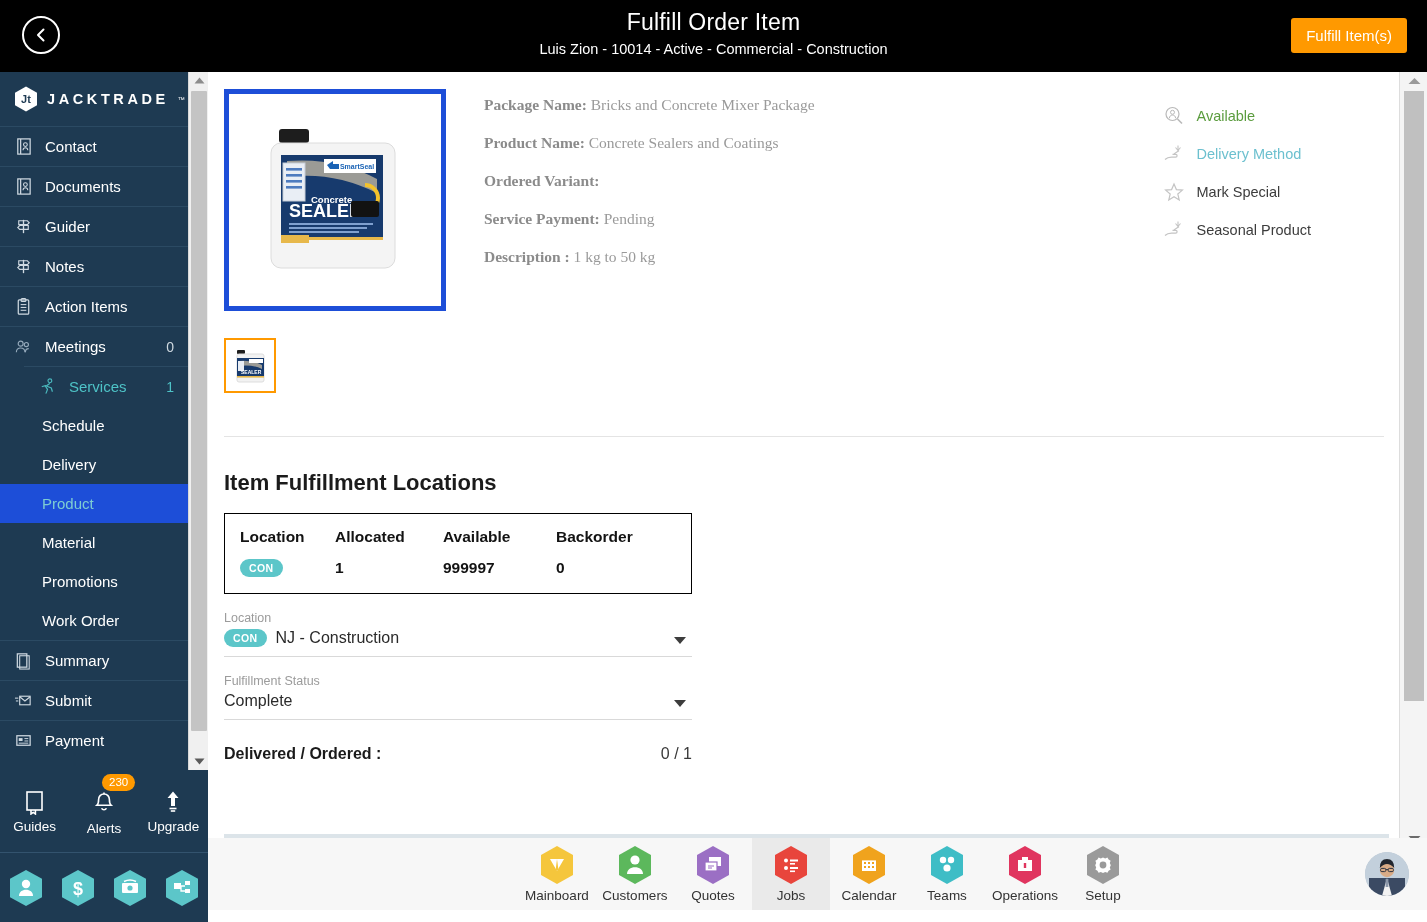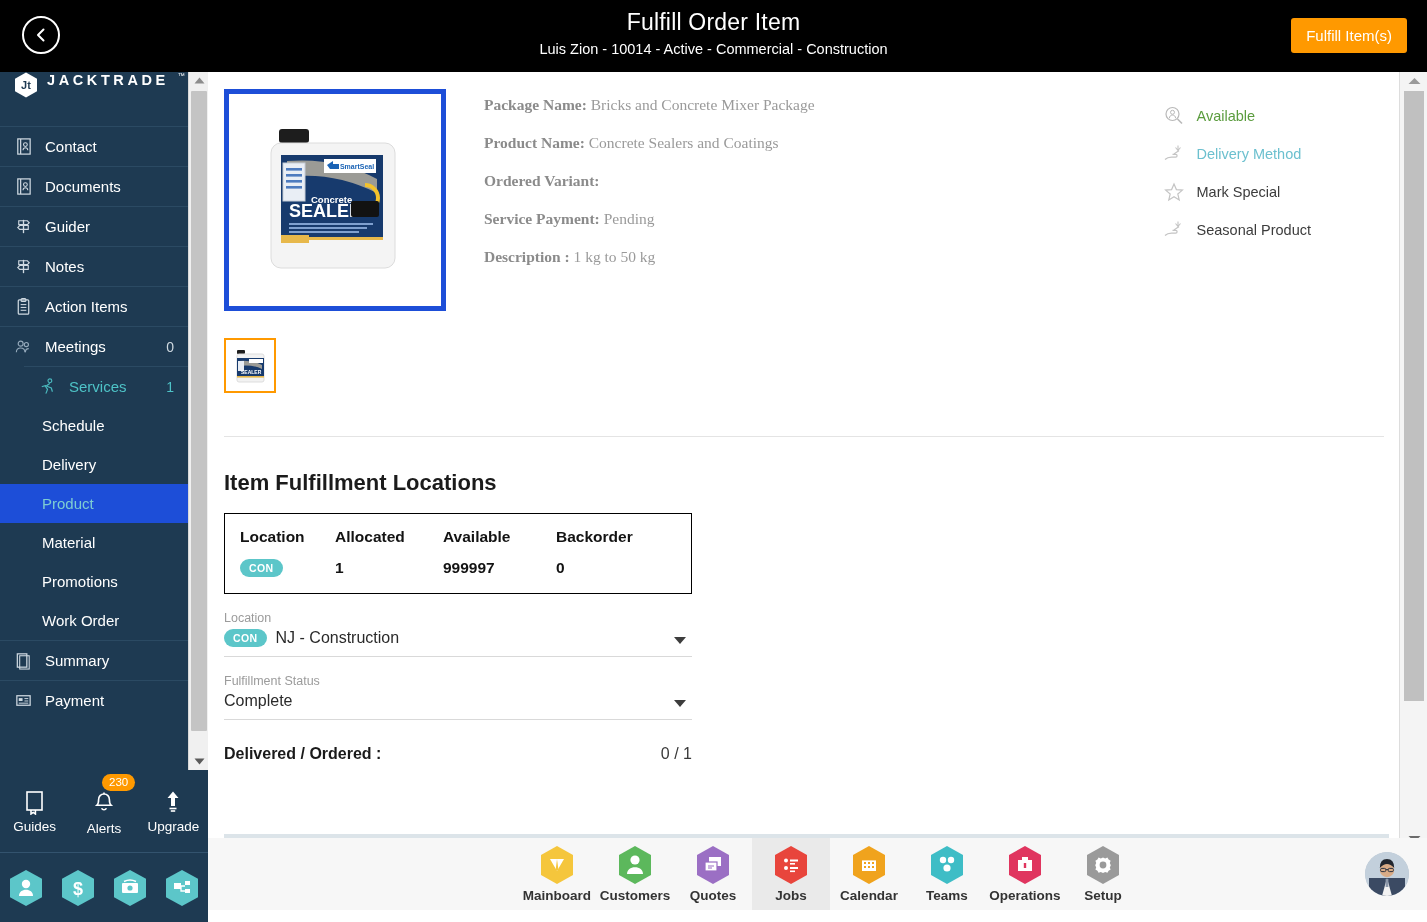--- a/index.html
+++ b/index.html
@@ -32,21 +32,21 @@
     font-size: 15px; font-family: "Liberation Sans", sans-serif;
     padding: 9px 15px; border-radius: 3px; cursor: pointer;
   }
 
   
   .sidebar {
     position: absolute; left: 0; top: 72px; width: 188px; height: 698px;
     background: #1e3a52; overflow: hidden;
   }
   .brand {
-    height: 54px; display: flex; align-items: flex-start; padding-left: 14px; gap: 9px;
+    height: 54px; display: flex; align-items: center; padding-left: 14px; gap: 9px;
   }
   .brand-mark { width: 24px; height: 26px; display:block; }
   .brand-text {
     color: #fff; font-size: 14.5px; letter-spacing: 3.6px; font-weight: 600;
     position: relative;
   }
   .brand-tm { font-size: 7px; vertical-align: super; letter-spacing: 0; }
   .nav-item {
     height: 40px; display: flex; align-items: center; gap: 12px;
     padding: 0 14px; color: #ffffff; font-size: 15px;
@@ -172,21 +172,21 @@
   .sb-thumb-r {
     position: absolute; left: 4px; top: 19px; width: 20px; height: 610px;
     background: #c0c0c0; cursor: pointer;
   }
   .sb-ar { width: 28px; height: 18px; display:flex; align-items:center; justify-content:center; cursor: pointer;}
   .sb-ar.bot { position: absolute; bottom: 2px; left: 0; }
 
   
   .bottomnav {
     position: absolute; left: 208px; top: 838px; width: 1219px; height: 72px;
-    background: #f7f7f7; display: flex; align-items: center; font-weight: bold;
+    background: #f7f7f7; display: flex; align-items: center;
   }
   .bn-spacer { width: 310px; }
   .bn-item {
     width: 78px; height: 72px; display: flex; flex-direction: column;
     align-items: center; justify-content: center; gap: 3px;
     font-size: 13.5px; color: #333; cursor: pointer;
   }
   .bn-item.active { background: #eaeaea; }
   .bn-item svg { display: block; }
   .avatar {
@@ -321,20 +321,29 @@
     <div class="nav-sub">
       <span>Work Order</span>
     </div>
 
     <div class="nav-item">
       <svg class="nav-ico" viewBox="0 0 20 20">
         <rect x="3.5" y="3" width="10" height="14" fill="none" stroke="#dfe7ee" stroke-width="1.3"></rect>
         <rect x="6" y="5" width="10" height="14" fill="none" stroke="#dfe7ee" stroke-width="1.1"></rect>
       </svg>
       <span>Summary</span>
+    </div>
+    <div class="nav-item">
+      <svg class="nav-ico" viewBox="0 0 20 20">
+        <rect x="6" y="5.5" width="11" height="9" fill="none" stroke="#dfe7ee" stroke-width="1.2"></rect>
+        <path d="M6 6l5.5 4.5L17 6" fill="none" stroke="#dfe7ee" stroke-width="1.2"></path>
+        <line x1="1" y1="7.5" x2="4.5" y2="7.5" stroke="#dfe7ee" stroke-width="1.1"></line>
+        <line x1="2" y1="10.5" x2="4.5" y2="10.5" stroke="#dfe7ee" stroke-width="1.1"></line>
+      </svg>
+      <span>Submit</span>
     </div>
     <div class="nav-item">
       <svg class="nav-ico" viewBox="0 0 20 20">
         <rect x="3" y="5" width="14" height="10" fill="none" stroke="#dfe7ee" stroke-width="1.3"></rect>
         <rect x="5" y="7.5" width="4" height="3" fill="#dfe7ee"></rect>
         <line x1="11" y1="8" x2="15" y2="8" stroke="#dfe7ee" stroke-width="1"></line>
         <line x1="11" y1="10.5" x2="15" y2="10.5" stroke="#dfe7ee" stroke-width="1"></line>
         <line x1="5" y1="12.8" x2="15" y2="12.8" stroke="#dfe7ee" stroke-width="1"></line>
       </svg>
       <span>Payment</span>

